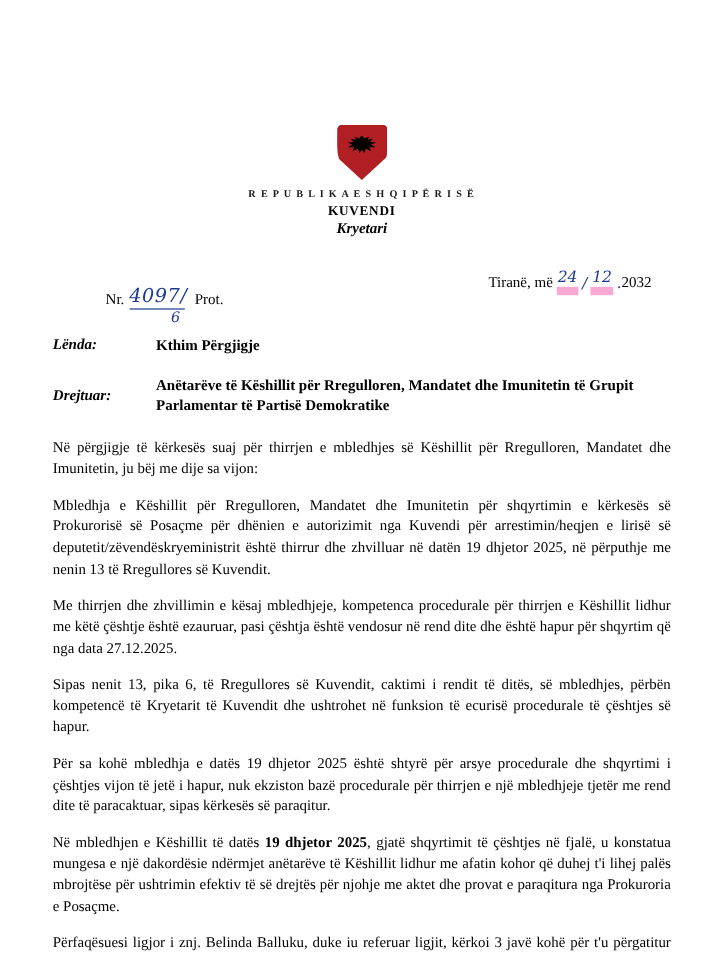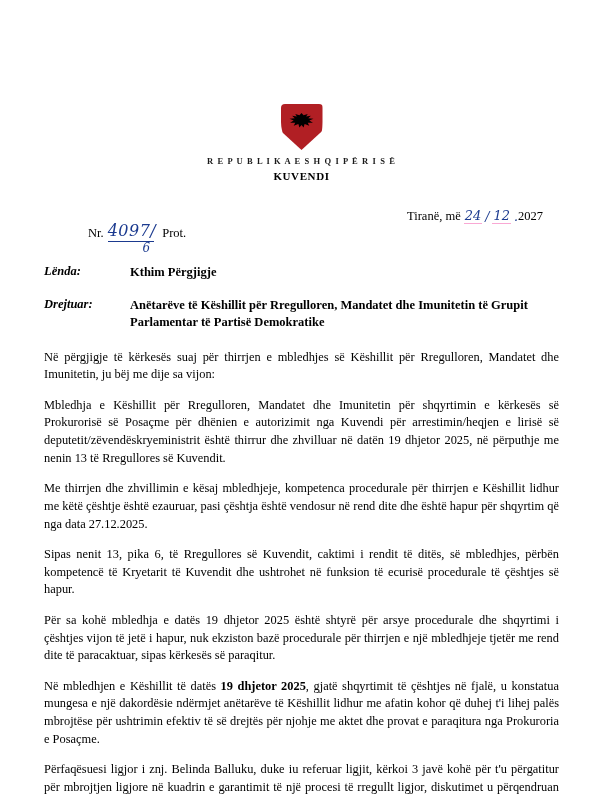--- a/index.html
+++ b/index.html
@@ -133,42 +133,42 @@
     position: absolute;
     right: 16px;
     top: 0;
     display: flex;
     align-items: center;
     white-space: nowrap;
   }
   .date-hand {
     font-size: 13px;
     margin: 0 3px;
-    border-bottom: 1px solid #f9a8d4;
+    border-bottom: 7px solid #f9a8d4;
     padding: 0 1px;
   }
 
   
   .field-row {
     display: flex;
     margin-top: 14px;
     font-size: 12.5px;
   }
   .field-label {
     width: 86px;
     flex: 0 0 86px;
     font-weight: bold;
     font-style: italic;
   }
   .field-value {
     font-weight: bold;
     line-height: 1.35;
   }
   .field-row.subject { margin-top: 22px; }
-  .field-row.recipient { margin-top: 16px; }
+  .field-row.recipient { margin-top: 16px; align-items: center; }
 
   
   .body-text {
     margin-top: 18px;
     font-size: 12.4px;
     line-height: 1.42;
     text-align: justify;
   }
   .body-text p {
     margin: 0 0 13px 0;
@@ -182,38 +182,39 @@
 
   <div class="emblem-wrap">
     <div class="emblem">
       <div class="shield"></div>
       <div class="eagle"></div>
     </div>
   </div>
 
   <div class="republic-line">R E P U B L I K A   E   S H Q I P Ë R I S Ë</div>
   <div class="kuvendi">KUVENDI</div>
+  <div class="kryetari">Kryetari</div>
 
   <div class="meta-row">
     <div class="nr-block">
       <span class="nr-label">Nr.</span>
       <span class="nr-num-wrap">
         <span class="nr-num hand">4097/</span>
         <div class="nr-underline"></div>
         <div class="nr-sub hand">6</div>
       </span>
       <span class="prot-label">Prot.</span>
     </div>
     <div class="date-block">
       <span>Tiranë, më</span>
       <span class="date-hand hand">24</span>
       <span class="hand">/</span>
       <span class="date-hand hand">12</span>
       <span class="hand">.</span>
-      <span>2027</span>
+      <span>2032</span>
     </div>
   </div>
 
   <div class="field-row subject">
     <div class="field-label">Lënda:</div>
     <div class="field-value">Kthim Përgjigje</div>
   </div>
 
   <div class="field-row recipient">
     <div class="field-label">Drejtuar:</div>

